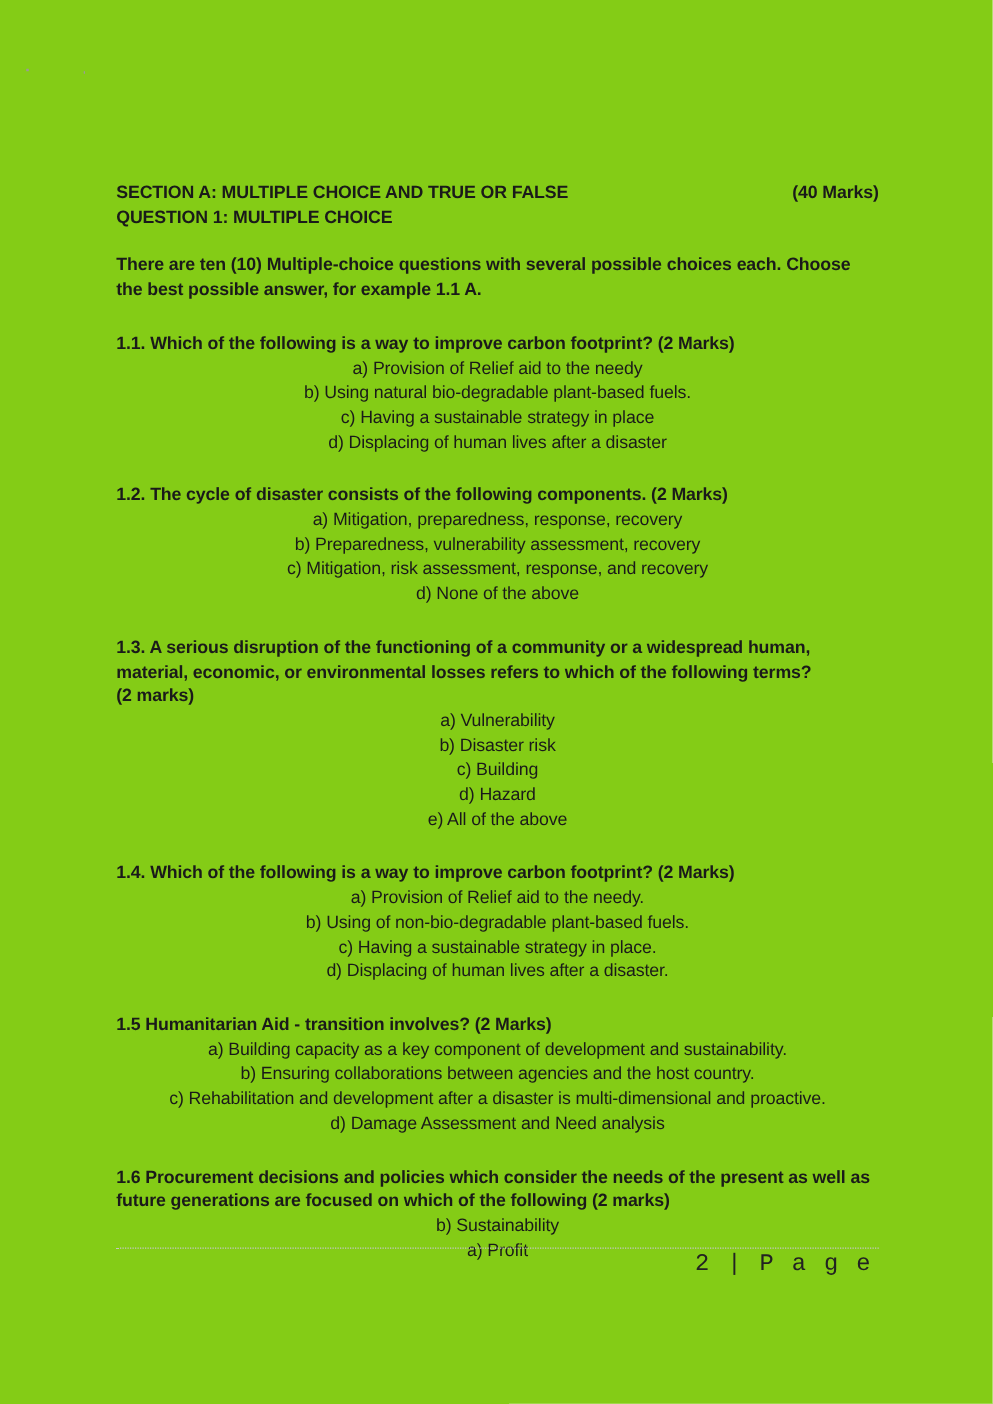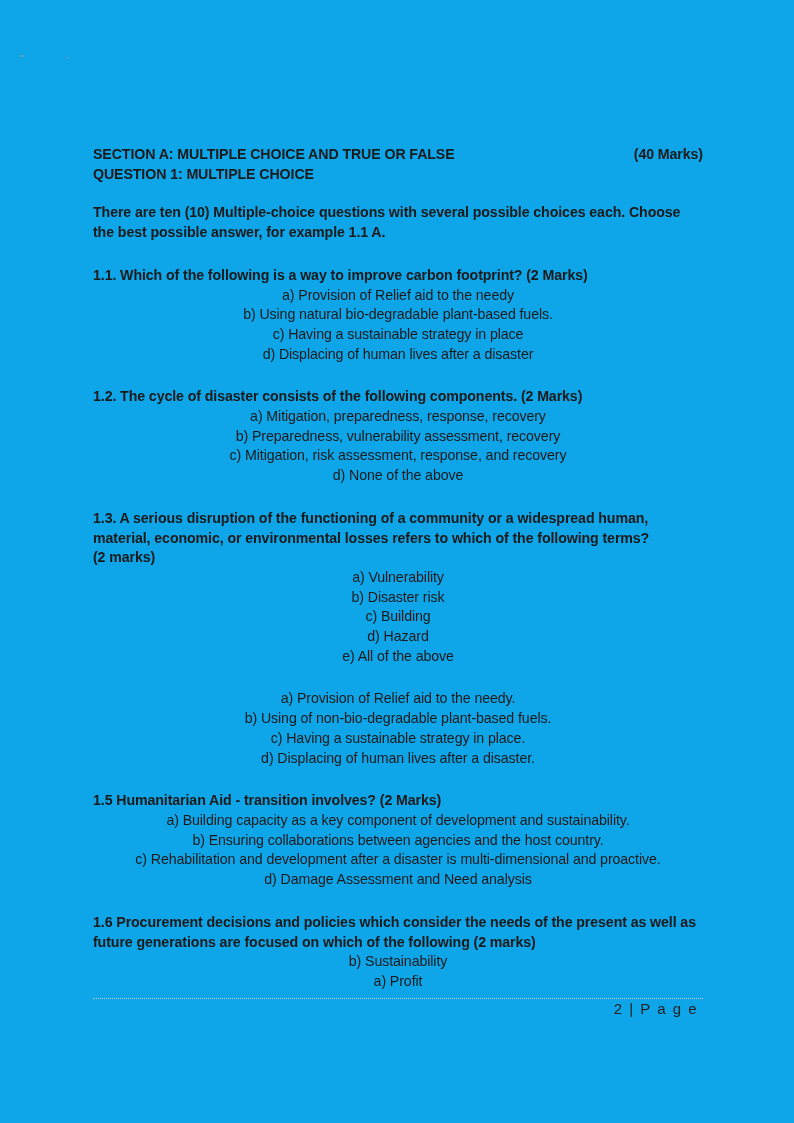--- a/index.html
+++ b/index.html
@@ -12,21 +12,21 @@
       height: 1123px;
       position: relative;
       overflow: hidden;
       font-family: "Liberation Sans", "DejaVu Sans", sans-serif;
       color: #1a1a1a;
     }
     .page {
       position: absolute;
       left: 0; top: 0;
       width: 794px; height: 1123px;
-      background: #0ea5e9;
+      background: #84cc16;
     }
     .speck {
       position: absolute;
       width: 2px; height: 2px;
       background: #9a9a9a;
     }
     .content {
       position: absolute;
       left: 93px;
       top: 145px;
@@ -50,22 +50,22 @@
       left: 93px;
       top: 998px;
       width: 610px;
       height: 0;
       border-top: 1px dotted #c8c8c8;
     }
     .page-number {
       position: absolute;
       right: 96px;
       top: 1000px;
-      font-family: Liberation Sans, sans-serif;
-      font-size: 15px;
+      font-family: Liberation Mono, monospace;
+      font-size: 19px;
       letter-spacing: 1.5px;
       color: #222;
     }
   </style>
 </head>
 <body>
 
 <div class="page">
   <span class="speck" style="left:21px; top:55px;"></span>
   <span class="speck" style="left:67px; top:57px; width:1px;"></span>
@@ -103,20 +103,21 @@
       <div class="q-title">material, economic, or environmental losses refers to which of the following terms?</div>
       <div class="q-title">(2 marks)</div>
       <div class="opt">a) Vulnerability</div>
       <div class="opt">b) Disaster risk</div>
       <div class="opt">c) Building</div>
       <div class="opt">d) Hazard</div>
       <div class="opt">e) All of the above</div>
     </div>
 
     <div class="question">
+      <div class="q-title">1.4. Which of the following is a way to improve carbon footprint? (2 Marks)</div>
       <div class="opt">a) Provision of Relief aid to the needy.</div>
       <div class="opt">b) Using of non-bio-degradable plant-based fuels.</div>
       <div class="opt">c) Having a sustainable strategy in place.</div>
       <div class="opt">d) Displacing of human lives after a disaster.</div>
     </div>
 
     <div class="question">
       <div class="q-title">1.5 Humanitarian Aid - transition involves? (2 Marks)</div>
       <div class="opt">a) Building capacity as a key component of development and sustainability.</div>
       <div class="opt">b) Ensuring collaborations between agencies and the host country.</div>

